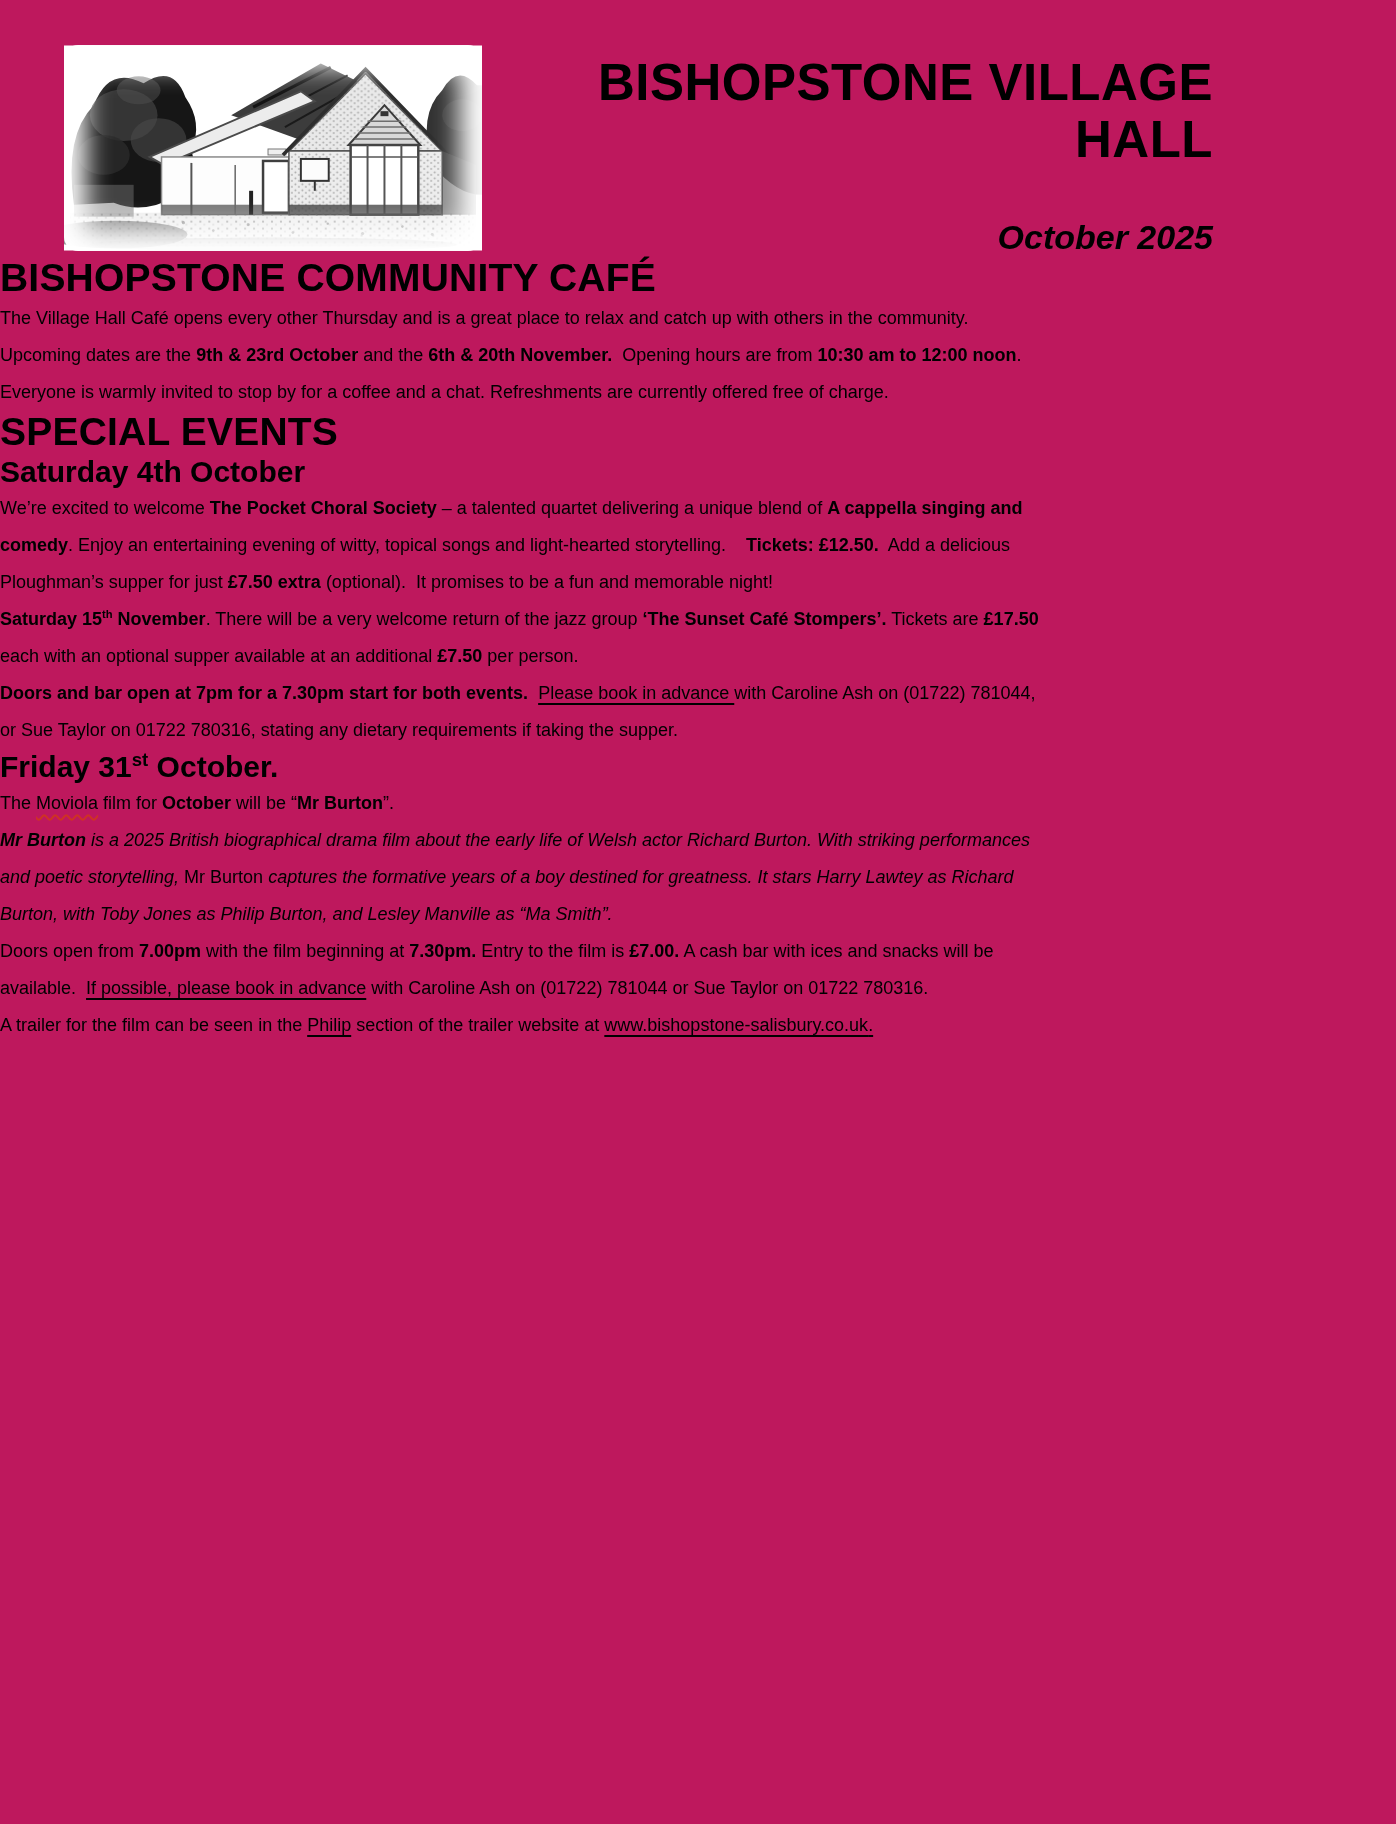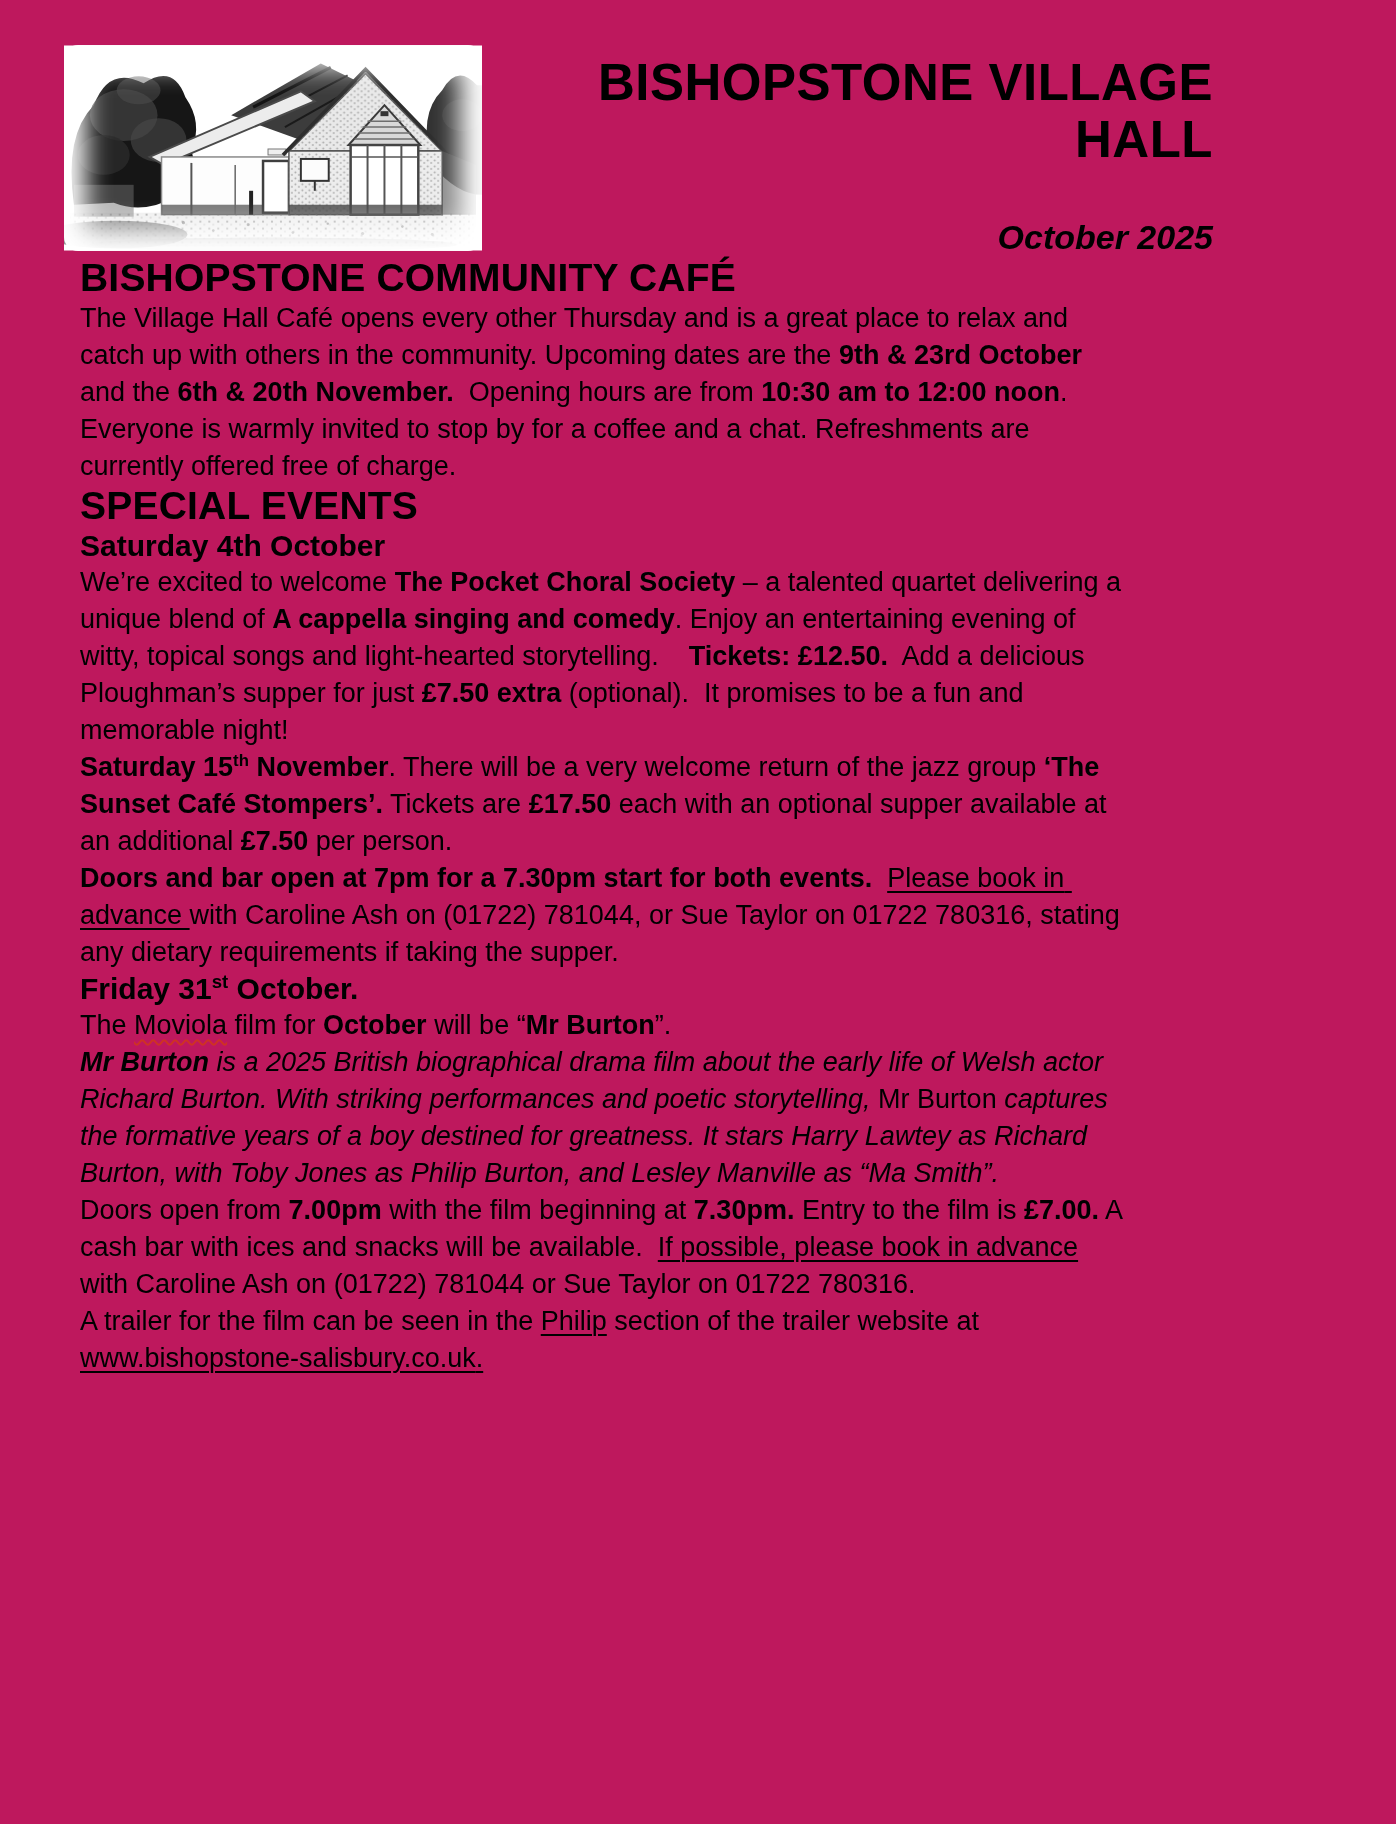--- a/index.html
+++ b/index.html
@@ -14,24 +14,24 @@
   
   .header { display:flex; align-items:flex-start; padding:45px 183px 0 64px; }
   .photo-wrap { position:relative; width:418px; height:206px; flex:none; }
   .photo-wrap svg { display:block; width:100%; height:100%; }
   .photo-fade { position:absolute; inset:0; border-radius:14px;
                 box-shadow: inset 0 0 26px 22px #ffffff; pointer-events:none; }
   .header-right { flex:1; text-align:right; padding-top:10px; }
   .title-line { font-size:51px; font-weight:700; line-height:1.11; letter-spacing:0.5px; }
   .issue-date { margin-top:50px; font-size:34px; font-weight:700; font-style:italic; }
   
-  .content { width:1048px; margin-left:80px; }
+  .content { width:1048px; }
   h2.section-heading { font-size:39px; line-height:1.1; font-weight:700; margin:0; letter-spacing:0.2px; }
   .sub-heading { font-size:30px; line-height:36px; font-weight:700; margin:0; }
-  p.body-text { font-size:27px; line-height:37px; margin:0; white-space:pre-wrap; }
+  p.body-text { font-size:18px; line-height:37px; margin:0; white-space:pre-wrap; }
   .mt-cafe-h { margin-top:92px; }
   .mt-cafe-p { margin-top:6px; }
   .mt-se-h   { margin-top:36px; }
   .mt-p1     { margin-top:2px; }
   .mt-p2     { margin-top:30px; }
   .mt-p3     { margin-top:37px; }
   .mt-mov-h  { margin-top:48px; }
   .mt-det    { margin-top:44px; }
   .mt-tra    { margin-top:48px; }
   

